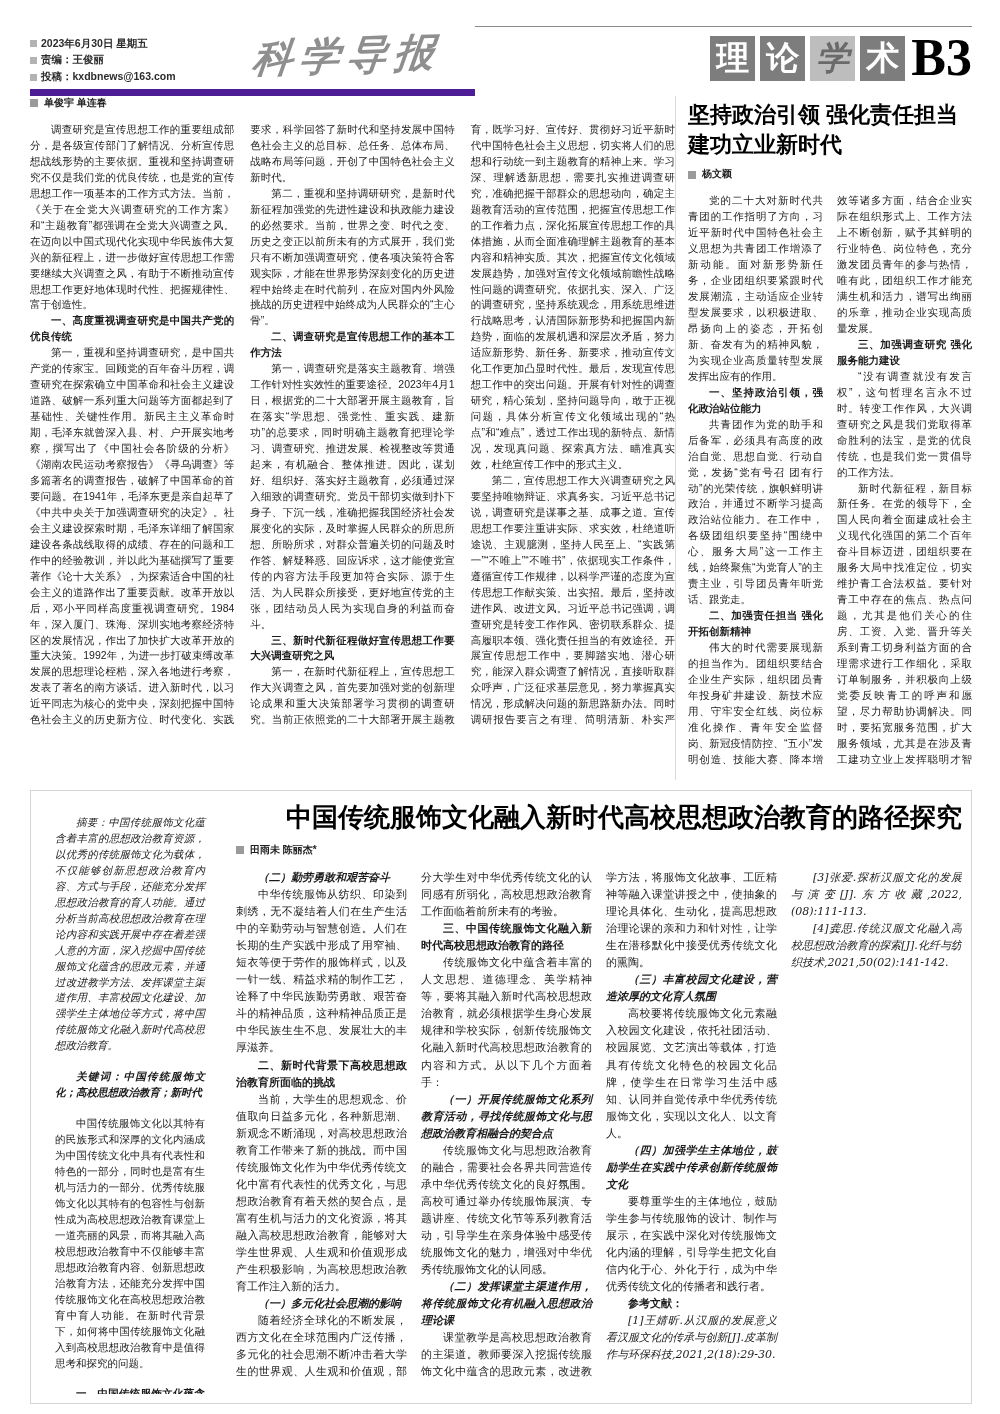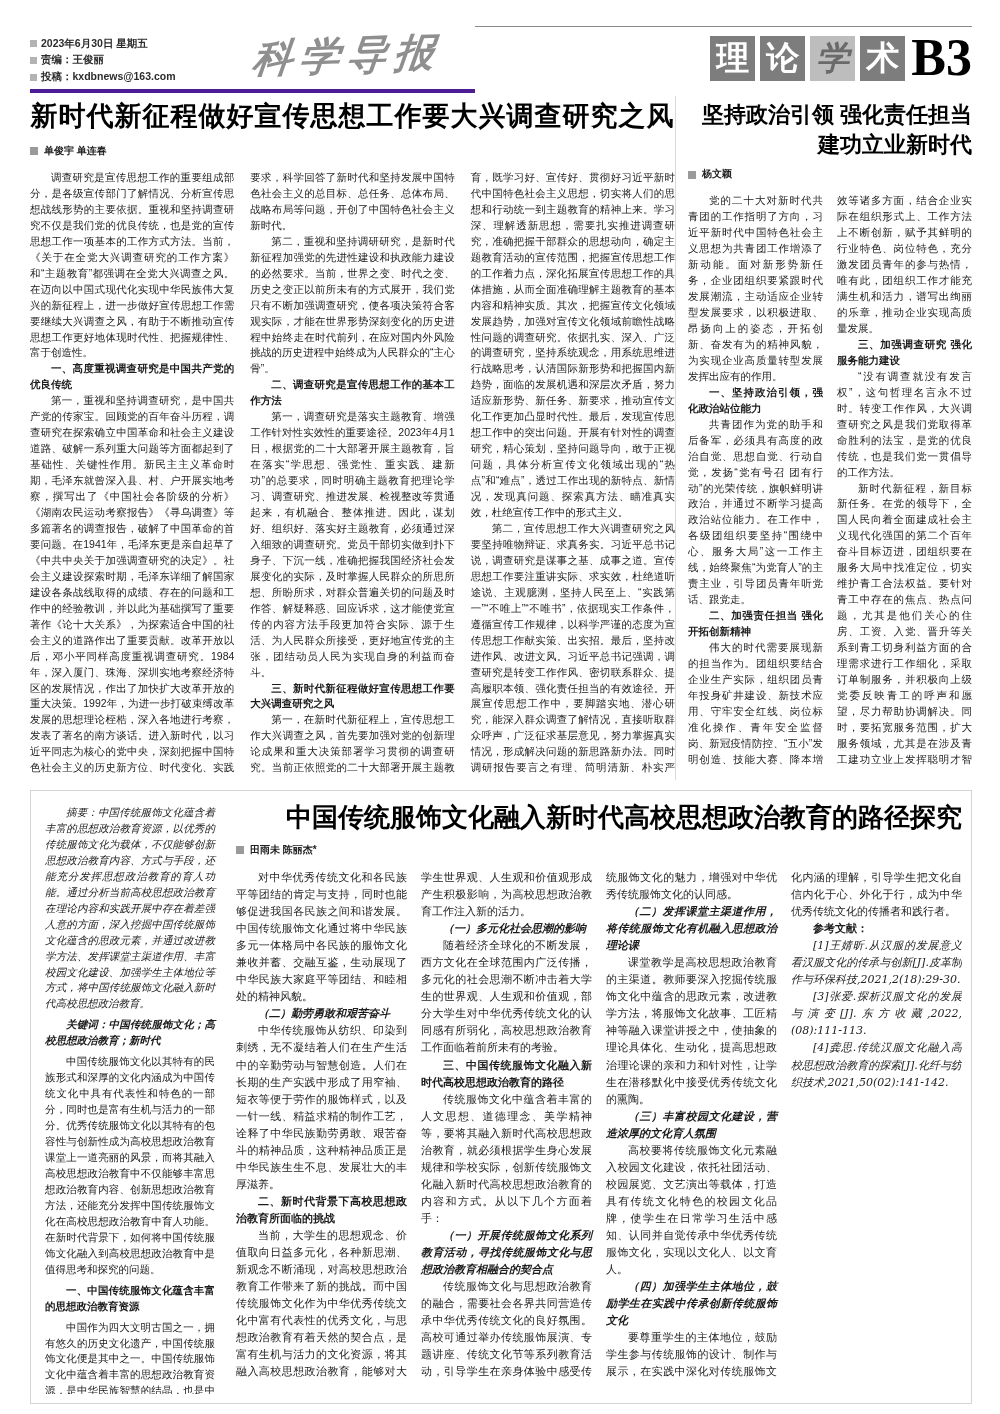--- a/index.html
+++ b/index.html
@@ -2,21 +2,21 @@
 <html><head>
 <meta charset="utf-8">
 <style>
   html,body{margin:0;padding:0;background:#fff;}
   .page{position:relative;width:1000px;height:1414px;background:#fff;overflow:hidden;
         font-family:"Liberation Sans",sans-serif;color:#1a1a1a;}
   
   .header{position:absolute;top:22px;left:30px;right:28px;height:66px;}
   .toprule{position:absolute;top:4px;left:445px;right:0;height:1px;background:#8a8a8a;}
   .meta-wrap{position:absolute;left:0;top:6px;width:445px;display:flex;align-items:flex-end;
-             border-bottom:4px solid #4c1d95;padding-bottom:4px;}
+             border-bottom:7px solid #4c1d95;padding-bottom:4px;}
   .meta{width:205px;font-size:10.5px;font-weight:bold;color:#2b2b2b;line-height:1.6;}
   .meta-line{white-space:nowrap;}
   .sq{display:inline-block;width:7px;height:7px;background:#b3b3b3;margin-right:4px;vertical-align:middle;}
   .masthead{font-family:"DejaVu Serif",serif;font-style:italic;font-weight:bold;font-size:40px;
             color:#8f8f8f;letter-spacing:7px;transform:skewX(-8deg) rotate(-2deg);margin:0 0 2px 18px;white-space:nowrap;}
   .section{position:absolute;right:0;top:10px;display:flex;align-items:center;}
   .sec-box{width:45px;height:45px;background:#7d7d7d;color:#fff;font-size:33px;font-weight:bold;
            display:flex;align-items:center;justify-content:center;margin-left:5px;}
   .sec-box.alt{background:#bdbdbd;color:#6a6a6a;font-family:"DejaVu Serif",serif;font-style:italic;}
   .pageno{font-family:"Liberation Serif",serif;font-size:52px;font-weight:bold;color:#000000;
@@ -25,28 +25,28 @@
   .top-section{position:absolute;top:96px;left:30px;right:28px;height:684px;display:flex;overflow:hidden;}
   .main-article{width:645px;flex:0 0 645px;}
   .main-article h1{margin:2px 0 10px;font-size:27px;letter-spacing:1px;text-align:center;
                    font-weight:bold;color:#000;white-space:nowrap;}
   .byline{text-align:left;font-size:10px;font-weight:bold;color:#222;margin-bottom:12px;}
   .byline .sq{width:8px;height:8px;background:#9a9a9a;margin-right:6px;}
   .colflow{column-fill:auto;text-align:justify;overflow:hidden;color:#1c1c1c;}
   .colflow p{margin:0;}
   .cols3{height:612px;column-count:3;column-gap:16px;font-size:10.5px;line-height:1.52;}
   .right-article{flex:1;border-left:1px solid #d9d9d9;padding-left:12px;}
-  .right-article h2{margin:4px 0 8px;font-size:22px;line-height:1.35;text-align:right;font-weight:bold;color:#000;}
+  .right-article h2{margin:4px 0 8px;font-size:22px;line-height:1.35;text-align:left;font-weight:bold;color:#000;}
   .cols2{height:588px;column-count:2;column-gap:14px;font-size:10.5px;line-height:1.52;}
   
   .bottom-section{position:absolute;top:790px;left:30px;right:28px;height:614px;
                   border:1px solid #d5d5d5;box-sizing:border-box;padding:9px;display:flex;overflow:hidden;}
   .abs-col{width:180px;flex:0 0 180px;margin-right:16px;font-size:10.5px;line-height:1.52;
            text-align:justify;overflow:hidden;}
-  .abs-col p{margin:5px;}
+  .abs-col p{margin:15px;}
   .bottom-right{flex:1;display:flex;flex-direction:column;overflow:hidden;}
   .bottom-right h3{margin:0 0 8px;font-size:26px;text-align:right;font-weight:bold;color:#000;white-space:nowrap;}
   .cols4{height:528px;column-count:4;column-gap:14px;font-size:11px;line-height:1.55;}
   
   .para{text-indent:2em;}
   .h{font-weight:bold;text-indent:2em;margin:1px 0;}
   .sub{font-weight:bold;text-indent:2em;font-family:"DejaVu Serif",serif;font-style:italic;}
   .abs{text-indent:2em;font-family:"DejaVu Serif",serif;font-style:italic;}
   .kw{text-indent:2em;font-weight:bold;font-family:"DejaVu Serif",serif;font-style:italic;}
   .refh{font-weight:bold;text-indent:2em;}
@@ -72,21 +72,20 @@
       <span class="sec-box">论</span>
       <span class="sec-box alt">学</span>
       <span class="sec-box">术</span>
       <span class="pageno">B3</span>
     </div>
   </header>
 
   <section class="top-section">
 
     <article class="main-article">
-      <h1>新时代新征程做好宣传思想工作要大兴调查研究之风</h1>
       <div class="byline"><span class="sq"></span><span>单俊宇 单连春</span></div>
       <div class="colflow cols3">
 
       <p class="para">调查研究是宣传思想工作的重要组成部分，是各级宣传部门了解情况、分析宣传思想战线形势的主要依据。重视和坚持调查研究不仅是我们党的优良传统，也是党的宣传思想工作一项基本的工作方式方法。当前，《关于在全党大兴调查研究的工作方案》和“主题教育”都强调在全党大兴调查之风。在迈向以中国式现代化实现中华民族伟大复兴的新征程上，进一步做好宣传思想工作需要继续大兴调查之风，有助于不断推动宣传思想工作更好地体现时代性、把握规律性、富于创造性。</p>
           <p class="h">一、高度重视调查研究是中国共产党的优良传统</p>
           <p class="para">第一，重视和坚持调查研究，是中国共产党的传家宝。回顾党的百年奋斗历程，调查研究在探索确立中国革命和社会主义建设道路、破解一系列重大问题等方面都起到了基础性、关键性作用。新民主主义革命时期，毛泽东就曾深入县、村、户开展实地考察，撰写出了《中国社会各阶级的分析》《湖南农民运动考察报告》《寻乌调查》等多篇著名的调查报告，破解了中国革命的首要问题。在1941年，毛泽东更是亲自起草了《中共中央关于加强调查研究的决定》。社会主义建设探索时期，毛泽东详细了解国家建设各条战线取得的成绩、存在的问题和工作中的经验教训，并以此为基础撰写了重要著作《论十大关系》，为探索适合中国的社会主义的道路作出了重要贡献。改革开放以后，邓小平同样高度重视调查研究。1984年，深入厦门、珠海、深圳实地考察经济特区的发展情况，作出了加快扩大改革开放的重大决策。1992年，为进一步打破束缚改革发展的思想理论桎梏，深入各地进行考察，发表了著名的南方谈话。进入新时代，以习近平同志为核心的党中央，深刻把握中国特色社会主义的历史新方位、时代变化、实践要求，科学回答了新时代和坚持发展中国特色社会主义的总目标、总任务、总体布局、战略布局等问题，开创了中国特色社会主义新时代。</p>
           <p class="para">第二，重视和坚持调研研究，是新时代新征程加强党的先进性建设和执政能力建设的必然要求。当前，世界之变、时代之变、历史之变正以前所未有的方式展开，我们党只有不断加强调查研究，使各项决策符合客观实际，才能在世界形势深刻变化的历史进程中始终走在时代前列，在应对国内外风险挑战的历史进程中始终成为人民群众的“主心骨”。</p>
           <p class="h">二、调查研究是宣传思想工作的基本工作方法</p>
           <p class="para">第一，调查研究是落实主题教育、增强工作针对性实效性的重要途径。2023年4月1日，根据党的二十大部署开展主题教育，旨在落实“学思想、强党性、重实践、建新功”的总要求，同时明确主题教育把理论学习、调查研究、推进发展、检视整改等贯通起来，有机融合、整体推进。因此，谋划好、组织好、落实好主题教育，必须通过深入细致的调查研究。党员干部切实做到扑下身子、下沉一线，准确把握我国经济社会发展变化的实际，及时掌握人民群众的所思所想、所盼所求，对群众普遍关切的问题及时作答、解疑释惑、回应诉求，这才能使党宣传的内容方法手段更加符合实际、源于生活、为人民群众所接受，更好地宣传党的主张，团结动员人民为实现自身的利益而奋斗。</p>
           <p class="h">三、新时代新征程做好宣传思想工作要大兴调查研究之风</p>
@@ -120,21 +119,20 @@
         <p class="kw">关键词：中国传统服饰文化；高校思想政治教育；新时代</p>
         <p class="para">中国传统服饰文化以其特有的民族形式和深厚的文化内涵成为中国传统文化中具有代表性和特色的一部分，同时也是富有生机与活力的一部分。优秀传统服饰文化以其特有的包容性与创新性成为高校思想政治教育课堂上一道亮丽的风景，而将其融入高校思想政治教育中不仅能够丰富思想政治教育内容、创新思想政治教育方法，还能充分发挥中国传统服饰文化在高校思想政治教育中育人功能。在新时代背景下，如何将中国传统服饰文化融入到高校思想政治教育中是值得思考和探究的问题。</p>
         <p class="h">一、中国传统服饰文化蕴含丰富的思想政治教育资源</p>
         <p class="para">中国作为四大文明古国之一，拥有悠久的历史文化遗产，中国传统服饰文化便是其中之一。中国传统服饰文化中蕴含着丰富的思想政治教育资源，是中华民族智慧的结晶，也是中华优秀传统文化的重要组成部分。我国历史悠久、地理面积广大，各个地区之间的风俗习惯、生产方式等都存在较大差异，因此中华服饰文化呈现出多种多样的风格和样式，但无论是哪种风格与样式，它们都是在各个地区社会经济、文化发展的基础上形成的，其中蕴含着中华民族在长期历史发展中形成的宝贵精神。</p>
       </div>
     <div class="bottom-right">
       <h3>中国传统服饰文化融入新时代高校思想政治教育的路径探究</h3>
       <div class="byline"><span class="sq"></span><span>田雨未 陈丽杰*</span></div>
       <div class="colflow cols4">
 
-      <p class="para">对中华优秀传统文化和各民族平等团结的肯定与支持，同时也能够促进我国各民族之间和谐发展。中国传统服饰文化通过将中华民族多元一体格局中各民族的服饰文化兼收并蓄、交融互鉴，生动展现了中华民族大家庭平等团结、和睦相处的精神风貌。</p>
           <p class="sub">（二）勤劳勇敢和艰苦奋斗</p>
           <p class="para">中华传统服饰从纺织、印染到刺绣，无不凝结着人们在生产生活中的辛勤劳动与智慧创造。人们在长期的生产实践中形成了用窄袖、短衣等便于劳作的服饰样式，以及一针一线、精益求精的制作工艺，诠释了中华民族勤劳勇敢、艰苦奋斗的精神品质，这种精神品质正是中华民族生生不息、发展壮大的丰厚滋养。</p>
           <p class="h">二、新时代背景下高校思想政治教育所面临的挑战</p>
           <p class="para">当前，大学生的思想观念、价值取向日益多元化，各种新思潮、新观念不断涌现，对高校思想政治教育工作带来了新的挑战。而中国传统服饰文化作为中华优秀传统文化中富有代表性的优秀文化，与思想政治教育有着天然的契合点，是富有生机与活力的文化资源，将其融入高校思想政治教育，能够对大学生世界观、人生观和价值观形成产生积极影响，为高校思想政治教育工作注入新的活力。</p>
           <p class="sub">（一）多元化社会思潮的影响</p>
           <p class="para">随着经济全球化的不断发展，西方文化在全球范围内广泛传播，多元化的社会思潮不断冲击着大学生的世界观、人生观和价值观，部分大学生对中华优秀传统文化的认同感有所弱化，高校思想政治教育工作面临着前所未有的考验。</p>
           <p class="h">三、中国传统服饰文化融入新时代高校思想政治教育的路径</p>
           <p class="para">传统服饰文化中蕴含着丰富的人文思想、道德理念、美学精神等，要将其融入新时代高校思想政治教育，就必须根据学生身心发展规律和学校实际，创新传统服饰文化融入新时代高校思想政治教育的内容和方式。从以下几个方面着手：</p>
           <p class="sub">（一）开展传统服饰文化系列教育活动，寻找传统服饰文化与思想政治教育相融合的契合点</p>
           <p class="para">传统服饰文化与思想政治教育的融合，需要社会各界共同营造传承中华优秀传统文化的良好氛围。高校可通过举办传统服饰展演、专题讲座、传统文化节等系列教育活动，引导学生在亲身体验中感受传统服饰文化的魅力，增强对中华优秀传统服饰文化的认同感。</p>

